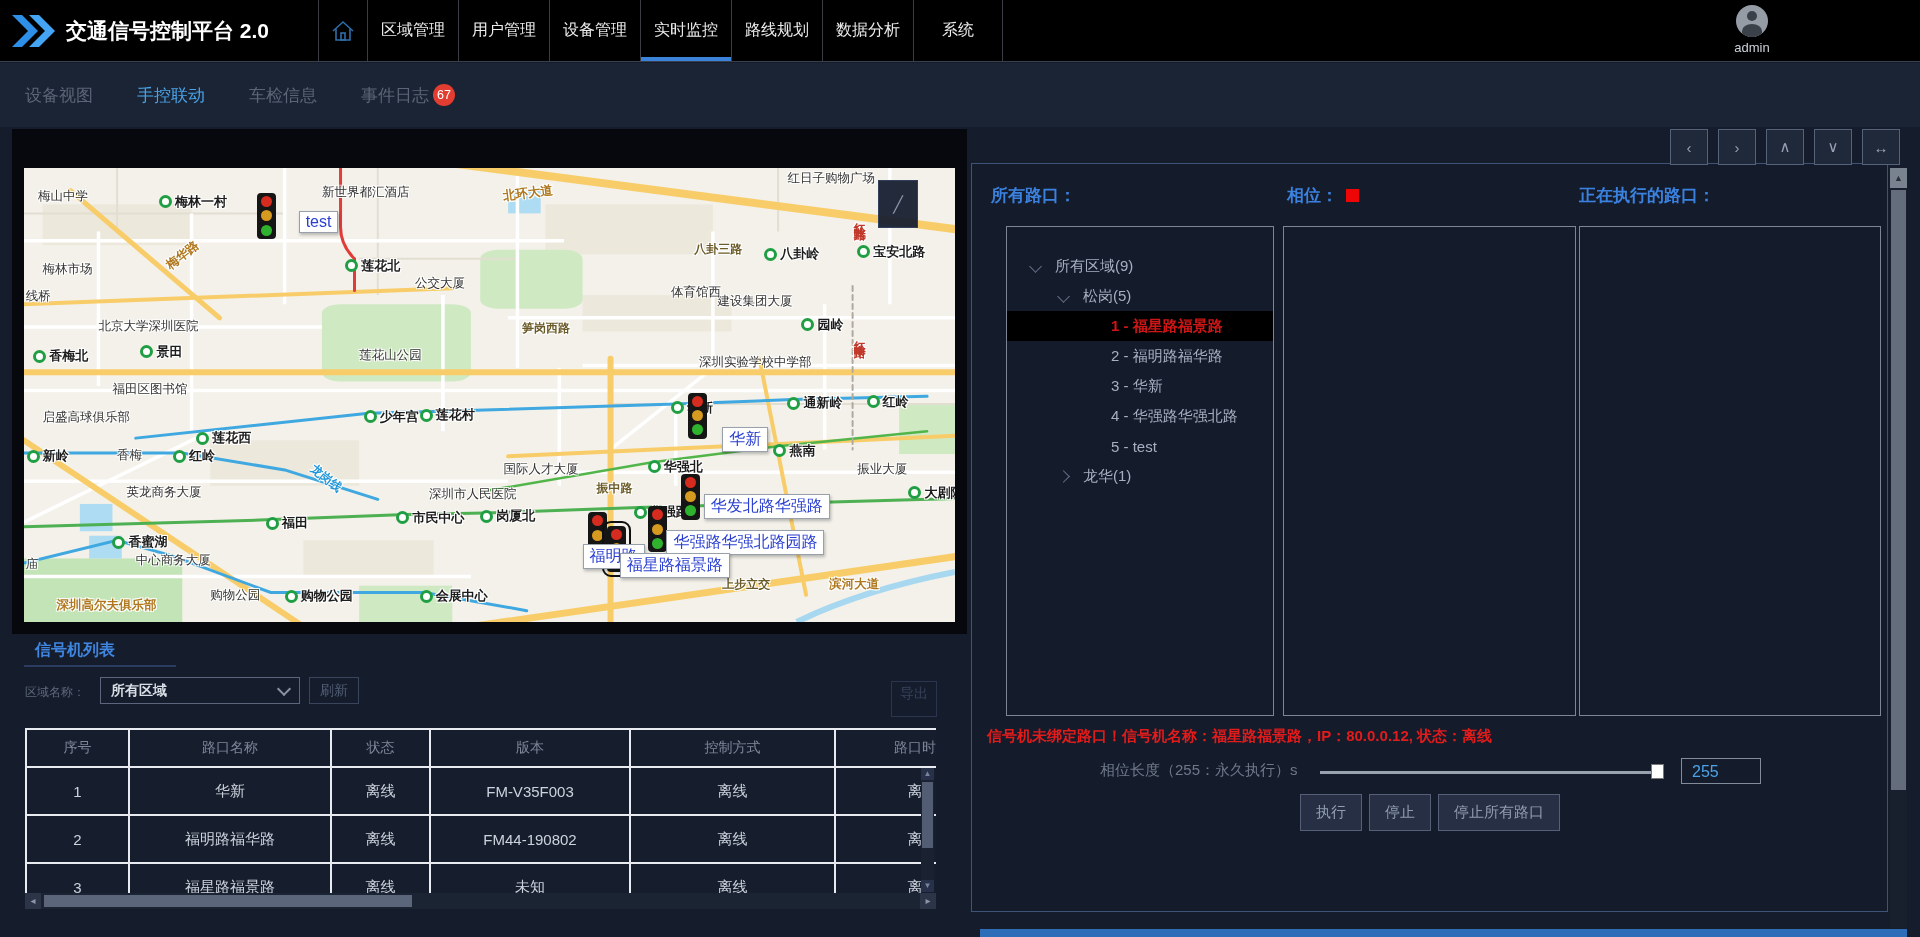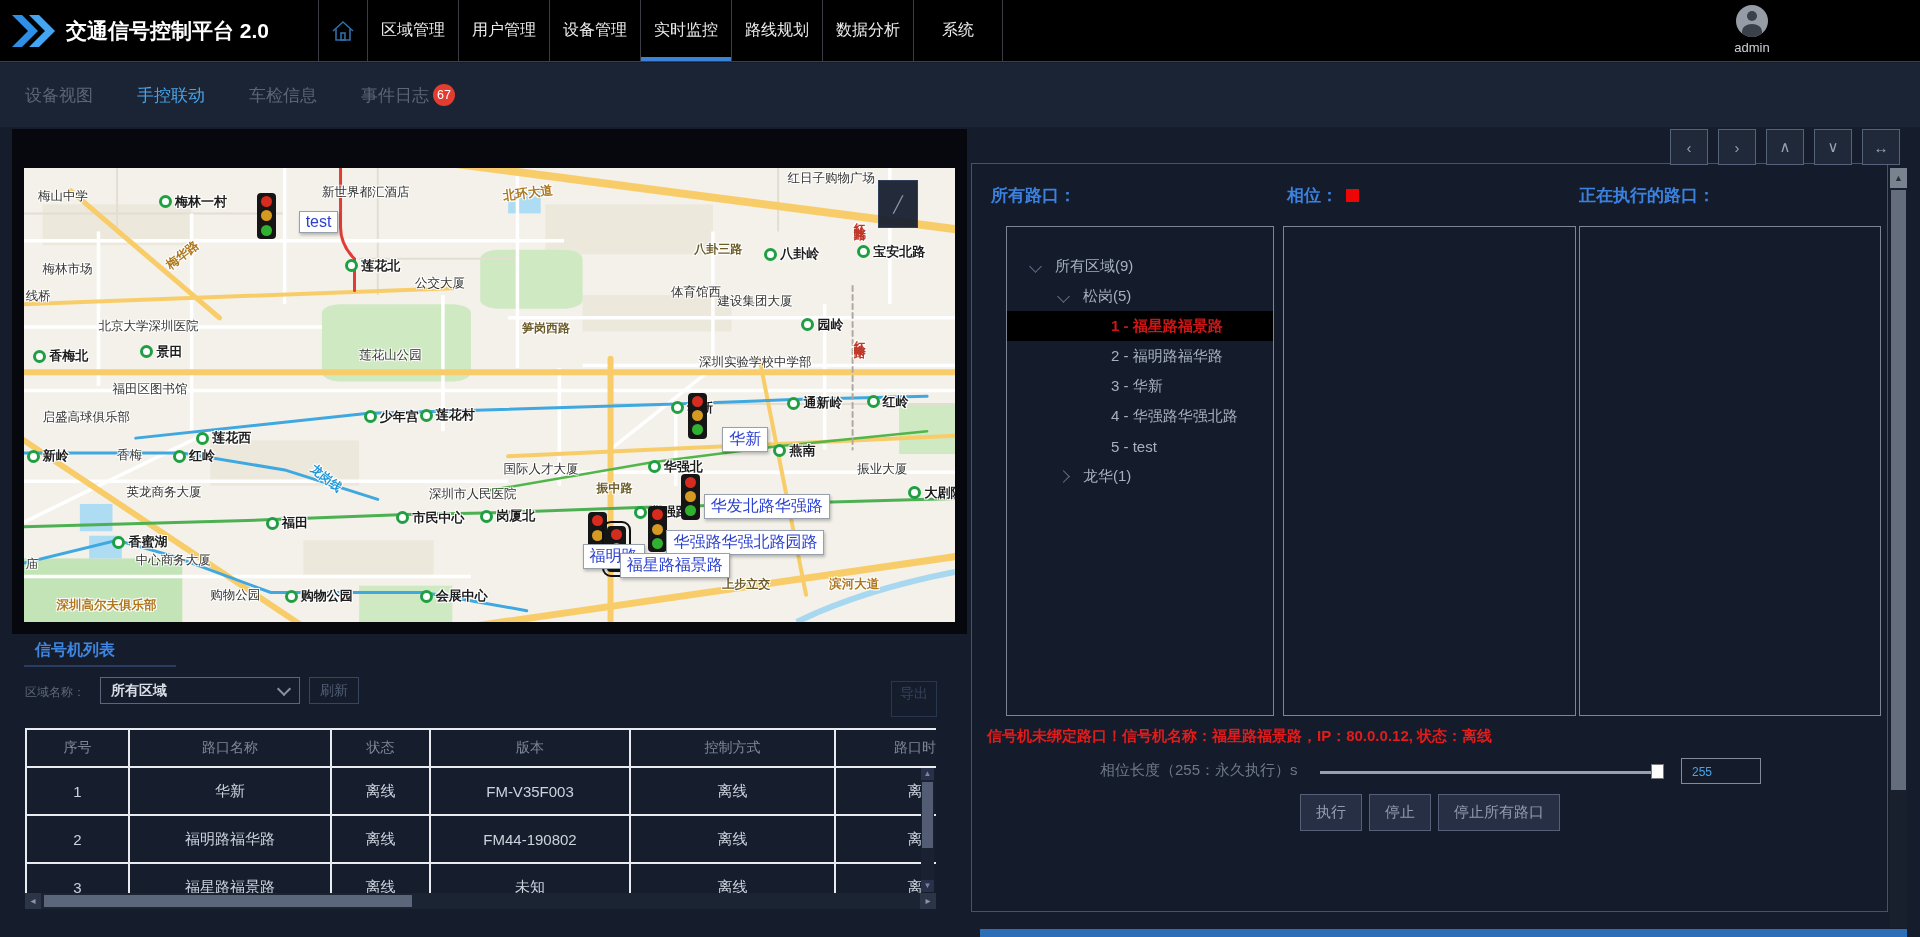--- a/index.html
+++ b/index.html
@@ -91,21 +91,21 @@
   .tree-row.sel{background:#000;color:#cf1616;font-weight:bold}
   .chev-slot{width:24px;display:inline-flex;align-items:center;justify-content:flex-start;flex:0 0 24px}
   .chev{width:8px;height:8px;border-right:1.5px solid #67718a;border-bottom:1.5px solid #67718a;display:inline-block}
   .chev.down{transform:rotate(45deg)}
   .chev.right{transform:rotate(-45deg)}
   .rp-warning{position:absolute;left:15px;top:563px;color:#e21b1b;font-size:15px;font-weight:bold;white-space:nowrap}
   .slider-label{position:absolute;left:128px;top:597px;color:#6e7888;font-size:15px}
   .slider-track{position:absolute;left:348px;top:607px;width:336px;height:3px;background:#98a1ae}
   .slider-handle{position:absolute;left:679px;top:600px;width:13px;height:15px;background:#fff;border:1px solid #777;box-sizing:border-box;cursor:grab}
   .slider-value{position:absolute;left:709px;top:594px;width:80px;height:26px;border:1px solid #828b99;
-                color:#4aa3e8;font-size:12px;padding-left:10px;line-height:26px;box-sizing:border-box}
+                color:#4aa3e8;font-size:16px;padding-left:10px;line-height:26px;box-sizing:border-box}
   .rp-buttons{position:absolute;left:328px;top:630px;display:flex;gap:7px}
   .rp-btn{height:35px;background:#262f44;border:1px solid #555f78;color:#929cb0;font-size:15px;
           display:flex;align-items:center;justify-content:center;padding:0 15px;cursor:pointer;white-space:nowrap}
   
   .win-arrows{position:absolute;left:1670px;top:129px;display:flex;gap:10px}
   .wa{width:38px;height:36px;border:1px solid #56627c;background:#1f2939;color:#97a2b6;font-size:15px;
       display:flex;align-items:center;justify-content:center;cursor:pointer;box-sizing:border-box}
   .page-scroll{position:absolute;left:1890px;top:168px;width:17px;height:760px;background:#18202e}
   .ps-up{height:20px;background:#79828f;color:#2a3038;font-size:9px;text-align:center;line-height:20px;cursor:pointer}
   .ps-thumb{position:absolute;top:22px;left:1px;right:1px;height:600px;background:#636d7c;cursor:grab}

